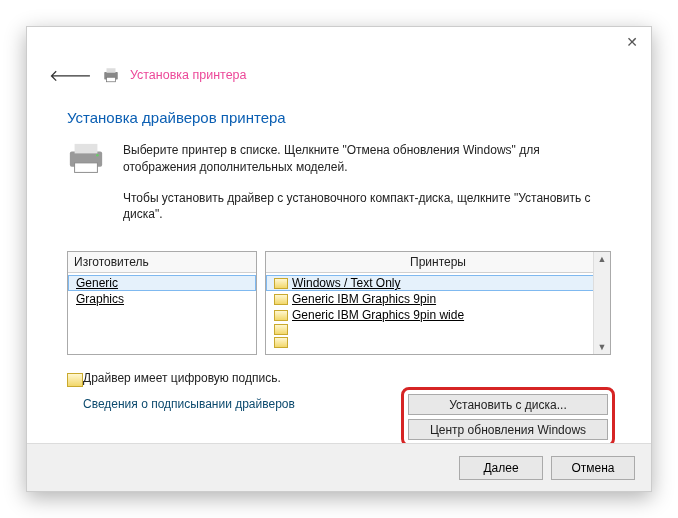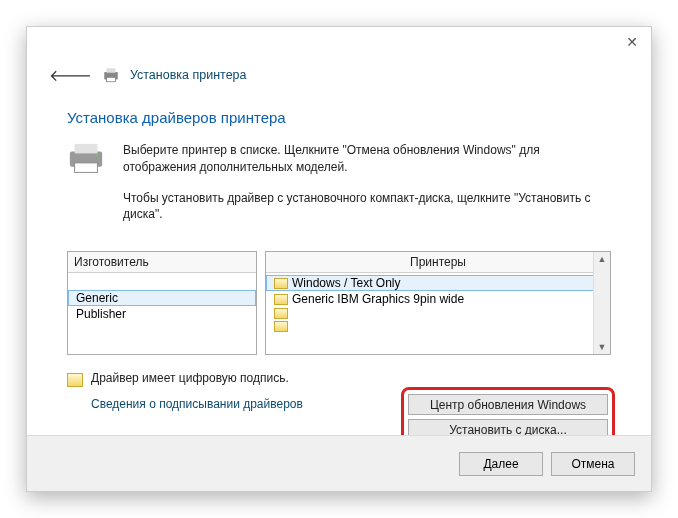--- a/index.html
+++ b/index.html
@@ -35,21 +35,21 @@
       padding: 0 22px;
       height: 36px;
     }
     .back-arrow {
       font-size: 16px; color: #333;
       cursor: pointer;
     }
     .printer-icon {
       width: 18px; height: 16px;
     }
-    .header-title { font-size: 12.5px; color: #0c4a6e; }
+    .header-title { font-size: 12.5px; color: #ec4899; }
     .content { padding: 10px 40px 0 40px; }
     .heading {
       color: #0b5fb3; font-size: 15px; font-weight: 400;
       margin: 6px 0 16px 0;
     }
     .intro-row {
       display: flex; gap: 18px; align-items: flex-start;
       margin-bottom: 10px;
     }
     .intro-icon { width: 38px; flex-shrink: 0; }
@@ -57,53 +57,53 @@
     .intro-text p { margin-bottom: 14px; }
     .lists-row {
       display: flex; gap: 8px; margin-top: 14px;
       height: 104px;
     }
     .listbox {
       border: 1px solid #aaa;
       display: flex; flex-direction: column;
       background: #fff;
     }
-    .listbox.left { width: 190px; gap: 15px; }
+    .listbox.left { width: 190px; }
     .listbox.right { flex: 1; position: relative; text-align: center; }
     .listhead {
       border-bottom: 1px solid #d0d0d0;
       padding: 3px 6px;
       font-size: 12px; color: #222;
       background: #f8f8f8;
     }
     .listbody { flex: 1; overflow: hidden; padding: 2px 0; }
     .listitem {
       padding: 1px 8px;
       font-size: 12px;
       cursor: pointer;
-      display: flex; align-items: center; gap: 4px;
+      display: flex; align-items: center; gap: 4px; text-decoration: underline;
     }
     .listitem.selected { background: #e5f1fb; border: 1px solid #7fb9f0; padding: 0 7px; }
     .pgicon {
       width: 14px; height: 11px;
       background: linear-gradient(#fff7d0,#f2d76a);
       border: 1px solid #c9a92e;
       flex-shrink: 0;
     }
     .scrollbar {
       position: absolute; right: 0; top: 0; bottom: 0;
       width: 17px; background: #f0f0f0;
       border-left: 1px solid #ddd;
       display: flex; flex-direction: column;
       justify-content: space-between;
       align-items: center;
     }
     .sb-btn { font-size: 9px; color: #666; padding: 2px 0; cursor: pointer; }
     .sig-row {
-      display: flex; align-items: flex-start; gap: 8px;
+      display: flex; align-items: flex-start; gap: 0;
       margin-top: 16px;
     }
     .sig-icon {
       width: 16px; height: 14px;
       background: linear-gradient(#fff7d0,#f2d76a);
       border: 1px solid #c9a92e;
       flex-shrink: 0; margin-top: 2px;
     }
     .sig-text { font-size: 12px; color: #222; }
     .sig-link { color: #0c4a6e; cursor: pointer; display: inline-block; margin-top: 12px; }
@@ -119,21 +119,21 @@
     .hbtn {
       height: 22px;
       background: #e8e8e8;
       border: 1px solid #aaa;
       font-size: 12px; color: #222;
       display: flex; align-items: center; justify-content: center;
       cursor: pointer;
     }
     .footer {
       position: absolute; bottom: 0; left: 0; right: 0;
-      height: 56px; background: #f0f0f0;
+      height: 48px; background: #f0f0f0;
       border-top: 1px solid #dcdcdc;
       display: flex; align-items: center; justify-content: flex-end;
       gap: 8px; padding-right: 16px;
     }
     .fbtn {
       width: 84px; height: 24px;
       background: #e8e8e8;
       border: 1px solid #aaa;
       font-size: 12px;
       display: flex; align-items: center; justify-content: center;
@@ -172,30 +172,34 @@
         <p>Выберите принтер в списке. Щелкните "Отмена обновления Windows" для отображения дополнительных моделей.</p>
         <p>Чтобы установить драйвер с установочного компакт-диска, щелкните "Установить с диска".</p>
       </div>
     </div>
 
     <div class="lists-row">
       <div class="listbox left">
         <div class="listhead">Изготовитель</div>
         <div class="listbody">
           <div class="listitem selected">Generic</div>
-          <div class="listitem">Publisher</div>
+          <div class="listitem">Graphics</div>
         </div>
       </div>
 
       <div class="listbox right">
         <div class="listhead">Принтеры</div>
         <div class="listbody">
           <div class="listitem selected">
               <span class="pgicon"></span>
               <span>Windows / Text Only</span>
+            </div>
+          <div class="listitem">
+              <span class="pgicon"></span>
+              <span>Generic IBM Graphics 9pin</span>
             </div>
           <div class="listitem">
               <span class="pgicon"></span>
               <span>Generic IBM Graphics 9pin wide</span>
             </div>
           <div class="listitem">
               <span class="pgicon"></span>
             </div>
           <div class="listitem">
               <span class="pgicon"></span>
@@ -211,21 +215,21 @@
     <div class="sig-row">
       <div class="sig-icon"></div>
       <div class="sig-text">
         <span>Драйвер имеет цифровую подпись.</span><br>
         <span class="sig-link">Сведения о подписывании драйверов</span>
       </div>
     </div>
   </div>
 
   <div class="highlight-box">
+    <div class="hbtn">Установить с диска...</div>
     <div class="hbtn">Центр обновления Windows</div>
-    <div class="hbtn">Установить с диска...</div>
   </div>
 
   <div class="footer">
     <div class="fbtn">Далее</div>
     <div class="fbtn">Отмена</div>
   </div>
 </div>
 
 </body></html>

